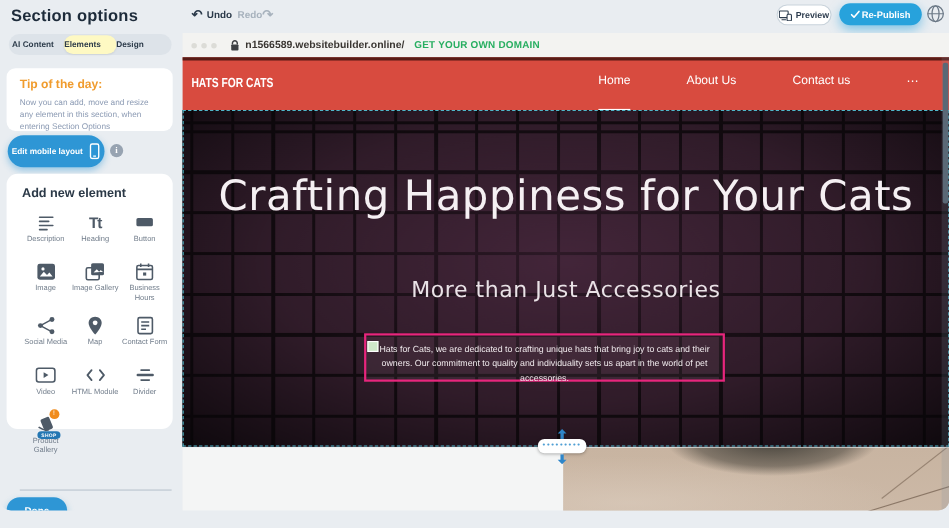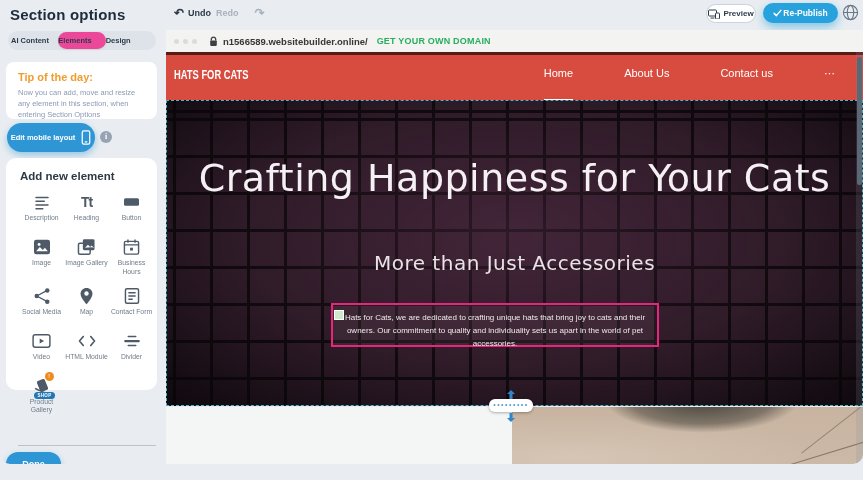--- a/index.html
+++ b/index.html
@@ -3,34 +3,34 @@
 <meta charset="utf-8">
 <style>
   * { margin:0; padding:0; box-sizing:border-box; }
   html,body { width:863px; height:480px; overflow:hidden; }
   body { font-family:"Liberation Sans", sans-serif; background:#e9edf1; }
   #stage { position:relative; width:863px; height:464px; background:#e9edf1; overflow:hidden;border-radius:10px; }
 
   
   .app-title { position:absolute; left:10px; top:6px; font-size:15px; font-weight:bold; color:#1d2b3a; letter-spacing:.2px; }
   .undo-btn { position:absolute; left:174px; top:8px; font-size:9px; font-weight:bold; color:#2b3a4a; cursor:pointer; display:flex; align-items:center; gap:4px; }
-  .redo-btn { position:absolute; left:216px; top:8px; font-size:9px; font-weight:bold; color:#a7b2bd; cursor:pointer; display:flex; align-items:center; gap:16px; }
+  .redo-btn { position:absolute; left:216px; top:8px; font-size:9px; font-weight:bold; color:#a7b2bd; cursor:pointer; display:flex; align-items:center; gap:0; }
   .arrow-glyph { font-size:12px; line-height:10px; }
   .preview-btn { position:absolute; left:706px; top:4px; width:50px; height:19px; background:#fff; border:1px solid #c9d3db; border-radius:10px;
     display:flex; align-items:center; justify-content:center; gap:3px; font-size:8px; font-weight:bold; color:#2c3c4e; cursor:pointer; }
   .republish-btn { position:absolute; left:763px; top:3px; width:75px; height:20px; background:#27a2dc; border-radius:11px;
     display:flex; align-items:center; justify-content:center; gap:1px; font-size:8.5px; font-weight:bold; color:#fff; cursor:pointer;
     box-shadow:0 4px 10px rgba(41,163,220,.55); }
   .globe-btn { position:absolute; left:842px; top:4px; width:17px; height:17px; cursor:pointer; }
 
   
   .tabbar { position:absolute; left:8px; top:31px; width:148px; height:19px; background:#dde3e9; border-radius:11px;
     display:flex; align-items:center; justify-content:space-between; padding:0 3px; }
   .tab { flex:1; text-align:left; font-size:7.5px; font-weight:bold; color:#2b3a49; padding:4px 0; border-radius:9px; cursor:pointer; white-space:nowrap; }
-  .tab.active { background:#ec4899; box-shadow:0 1px 2px rgba(0,0,0,.08); }
+  .tab.active { background:#fef9c3; box-shadow:0 1px 2px rgba(0,0,0,.08); }
 
   .tip-card { position:absolute; left:6px; top:62px; width:151px; height:57px; background:#fff; border-radius:8px; padding:9px 12px; }
   .tip-title { font-size:11px; font-weight:bold; color:#f09c2e; margin-bottom:5px; }
   .tip-body { font-size:7.5px; color:#8b9ab3; line-height:1.45; }
 
   .edit-mobile-btn { position:absolute; left:7px; top:123px; width:88px; height:29px; background:#2e96d5; border-radius:15px;
     display:flex; align-items:center; justify-content:center; gap:6px; font-size:7.5px; font-weight:bold; color:#fff; cursor:pointer;
     box-shadow:0 3px 7px rgba(46,150,213,.45); }
   .info-btn { position:absolute; left:100px; top:131px; width:12px; height:12px; background:#97a3b1; border-radius:50%;
     color:#fff; font-size:8px; font-weight:bold; text-align:center; line-height:12px; font-family:"Liberation Serif", serif; cursor:pointer; }

